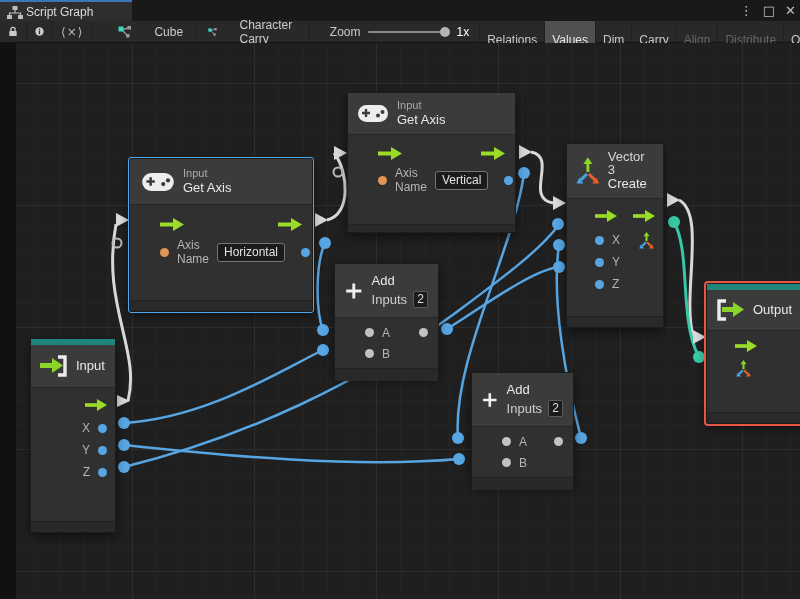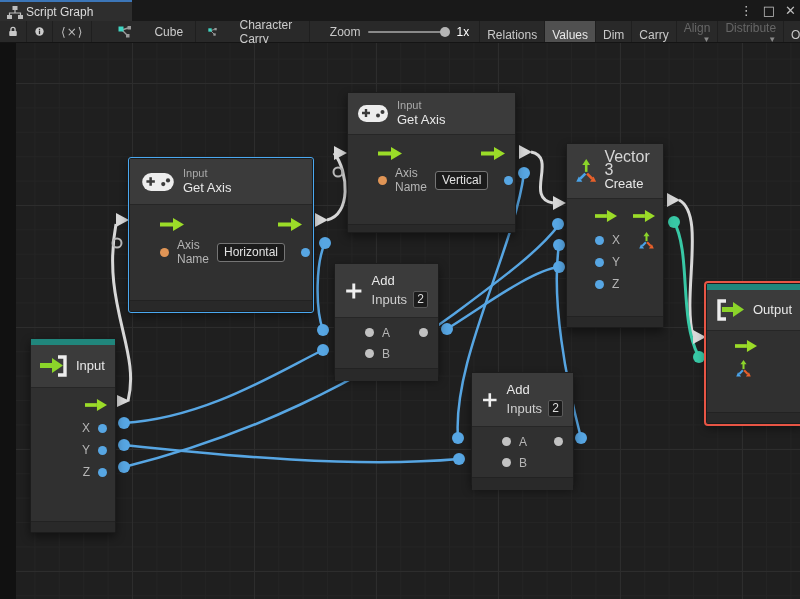--- a/index.html
+++ b/index.html
@@ -24,21 +24,21 @@
     position:absolute; top:21px; left:0; width:800px; height:22px; background:#292929;
     border-bottom:1px solid #141414; display:flex; align-items:stretch; font-size:12px;
   }
   .tb-btn { display:flex; align-items:center; justify-content:center; padding:0 8px; border-right:1px solid #1f1f1f; color:#c4c4c4; }
   .tb-code { width:68px; letter-spacing:1px; color:#bdbdbd; font-family:"DejaVu Sans",sans-serif; }
   .crumb { display:flex; align-items:center; gap:22px; padding:0 12px; border-right:1px solid #1f1f1f; color:#cccccc; }
   .zoom-area { display:flex; align-items:center; gap:8px; padding:0 10px; }
   .zoom-track { position:relative; width:80px; height:2px; background:#8a8a8a; border-radius:1px; }
   .zoom-thumb { position:absolute; top:-4px; left:72px; width:10px; height:10px; border-radius:50%; background:#b4b4b4; }
   .zoom-val { color:#ffffff; }
-  .tb-toggle { display:flex; align-items:flex-end; padding:0 7px; border-left:1px solid #1f1f1f; color:#c9c9c9; white-space:nowrap; }
+  .tb-toggle { display:flex; align-items:flex-start; padding:12px 7px; border-left:1px solid #1f1f1f; color:#c9c9c9; white-space:nowrap; }
   .tb-toggle.active { background:#505050; color:#e8e8e8; }
   .tb-toggle.disabled { color:#666666;flex-direction:column; }
   .dd { font-size:8px; margin-left:5px; color:#8a8a8a; }
   .tb-right { margin-left:auto; display:flex; align-items:stretch; }
   
   .canvas {
     position:absolute; top:43px; left:16px; width:800px; height:556px;
     background-color:#1f1f1f;
     background-image:
       linear-gradient(#2d2d2d 1px, transparent 1px),
@@ -355,21 +355,21 @@
       <div class="nhead" style="padding:6px 8px;gap:7px">
         <svg width="26" height="28" viewBox="0 0 26 28">
           <path d="M13 15V5" stroke="#8bd42a" stroke-width="3"></path>
             <polygon points="8.5,7 13,0 17.5,7" fill="#8bd42a"></polygon>
           <path d="M12 17 L6 23" stroke="#4aa3e8" stroke-width="3"></path>
             <polygon points="8.5,26.5 1.5,26.5 4.5,20.5" fill="#4aa3e8"></polygon>
           <path d="M14 17 L20 23" stroke="#e8602a" stroke-width="3"></path>
             <polygon points="17.5,26.5 24.5,26.5 21.5,20.5" fill="#e8602a"></polygon>
         </svg>
         <div>
-          <div class="cat" style="font-size:16px;color:#d6d6d6">Vector 3</div>
+          <div class="cat" style="font-size:13px;color:#d6d6d6">Vector 3</div>
           <div class="ttl">Create</div>
         </div>
       </div>
       <div class="nbody">
         <div class="prow" style="height:26px;padding:0 8px">
           <svg class="flow-arrow" width="22" height="12" viewBox="0 0 24 13">
               <rect x="0" y="4.5" width="13" height="4" fill="#9bdc28"></rect>
               <polygon points="13,0 24,6.5 13,13" fill="#9bdc28"></polygon>
             </svg>
           <span class="spacer"></span>

